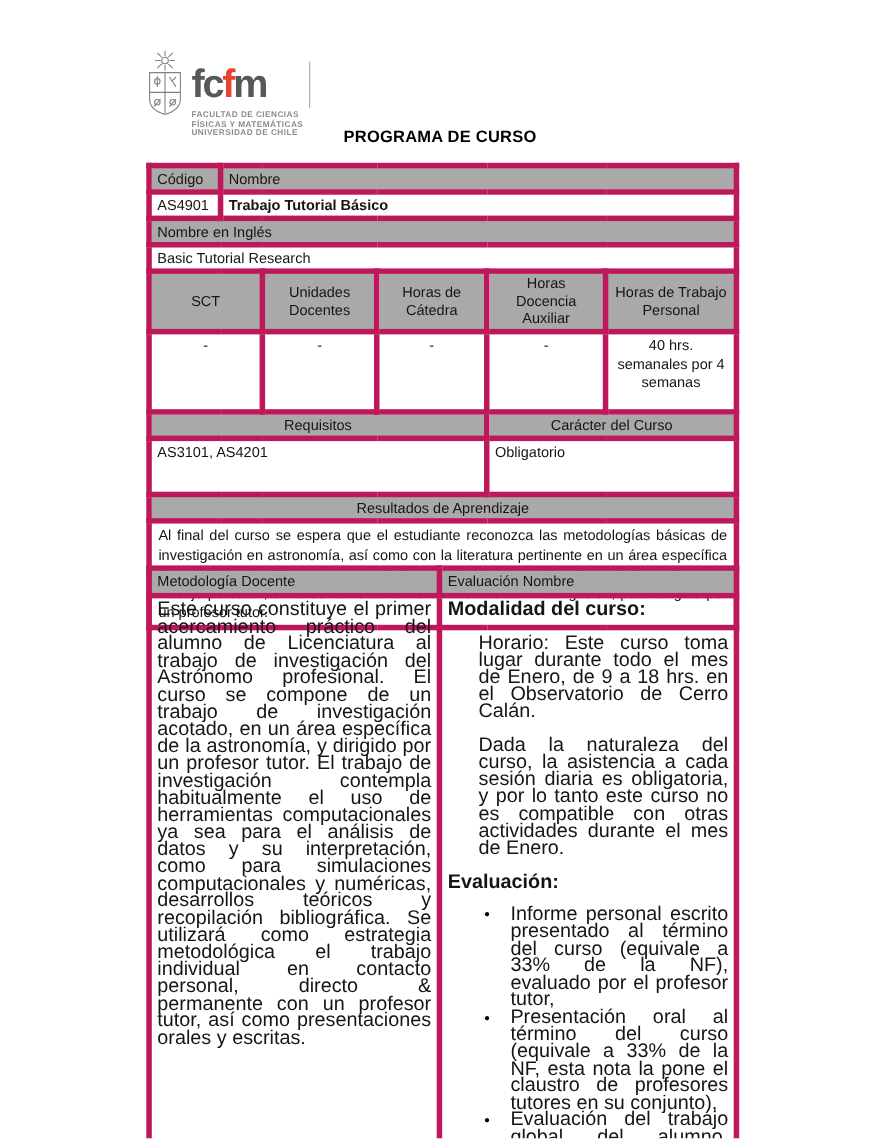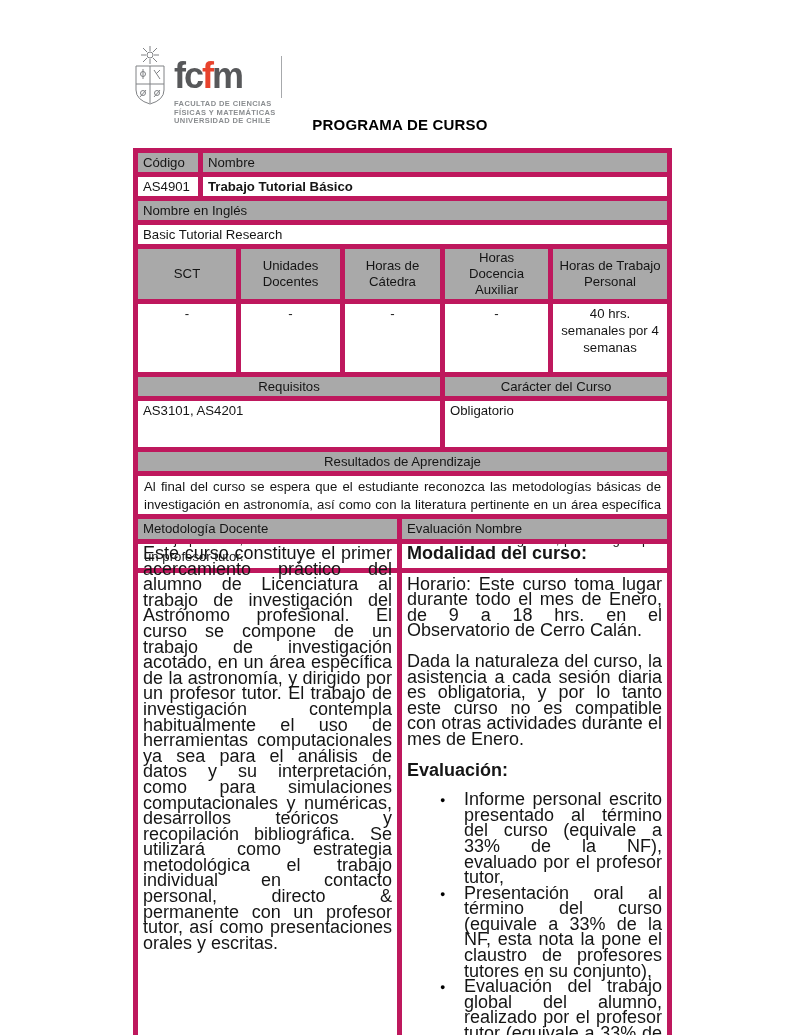--- a/index.html
+++ b/index.html
@@ -47,21 +47,21 @@
   .t1 .hours-hdr td{height:34px;line-height:16px;}
   .t1 .values td{height:66px;}
   .t1 .req-row td{height:44px;}
   .t1 .res-text td{line-height:17.5px;padding:2px 6px;}
 
   .t2{position:absolute;left:133px;top:514px;width:534px;height:431px;border:2px solid #000;}
   .t2 .colhdr td{height:18px;}
   .t2 .content td{height:405px;font-size:18px;line-height:15.6px;padding:2px 5px;}
   .t2 p{margin:0;}
   .t2 .sp{margin-top:15px;}
-  .t2 .ind{}
+  .t2 .ind{margin-left:28px;}
   .t2 ul{margin:14px 0 0 0;padding:0 0 0 57px;list-style:none;}
   .t2 li{position:relative;text-align:justify;}
   .t2 li + li{margin-top:0;}
   .t2 li::before{
     content:"\25CF";
     position:absolute;left:-24px;top:1px;font-size:9px;color:#000;
   }
 </style>
 </head>
 <body>

